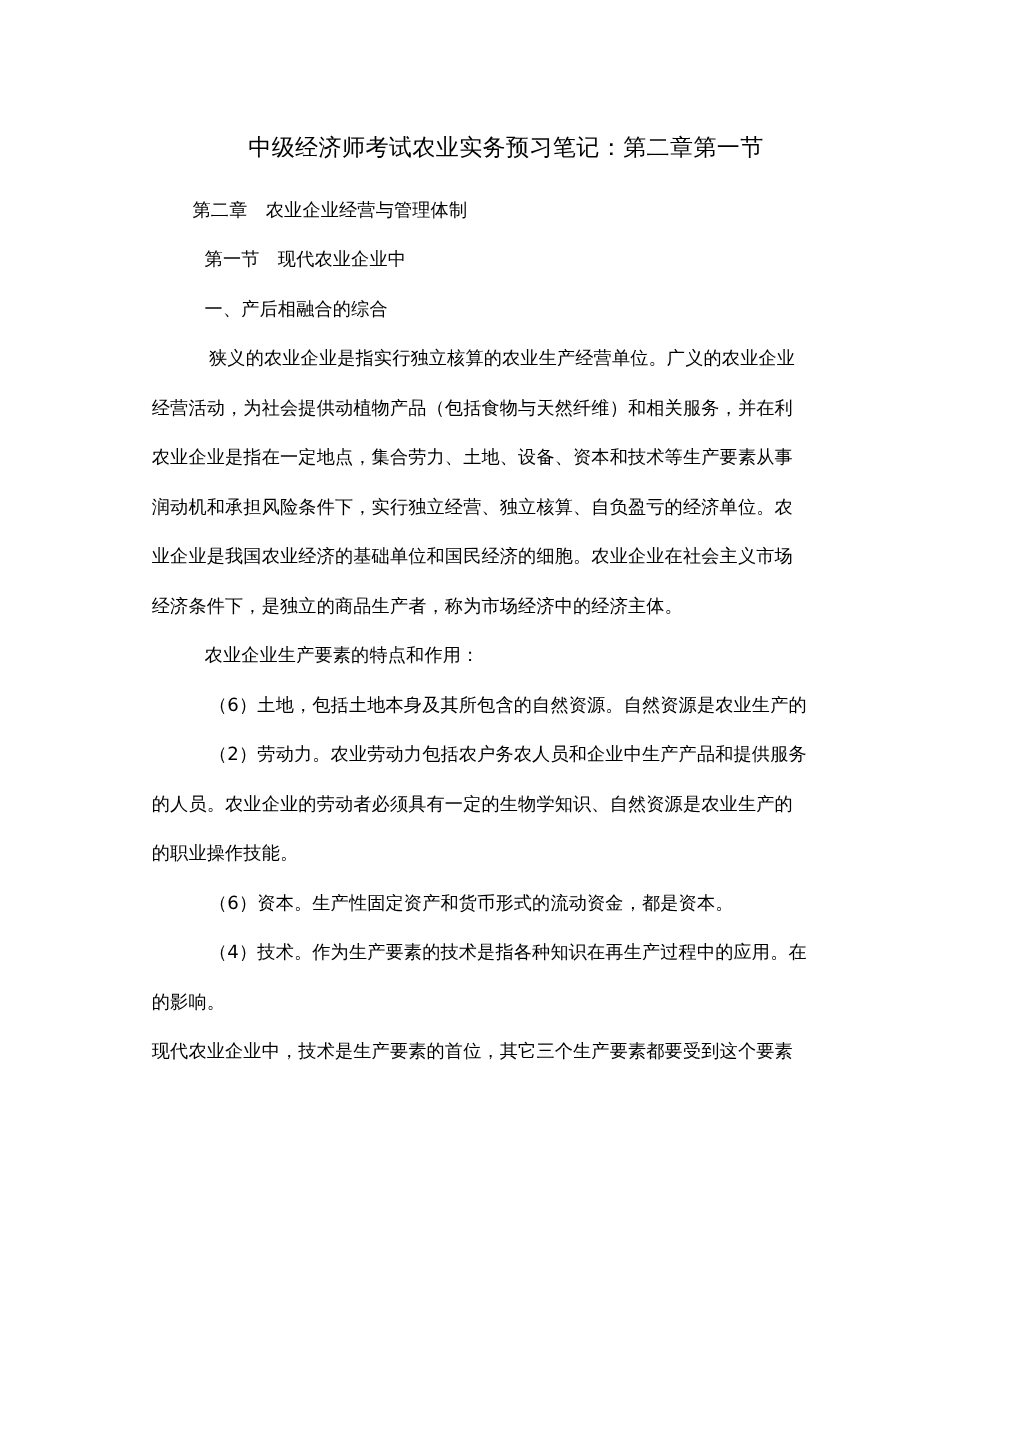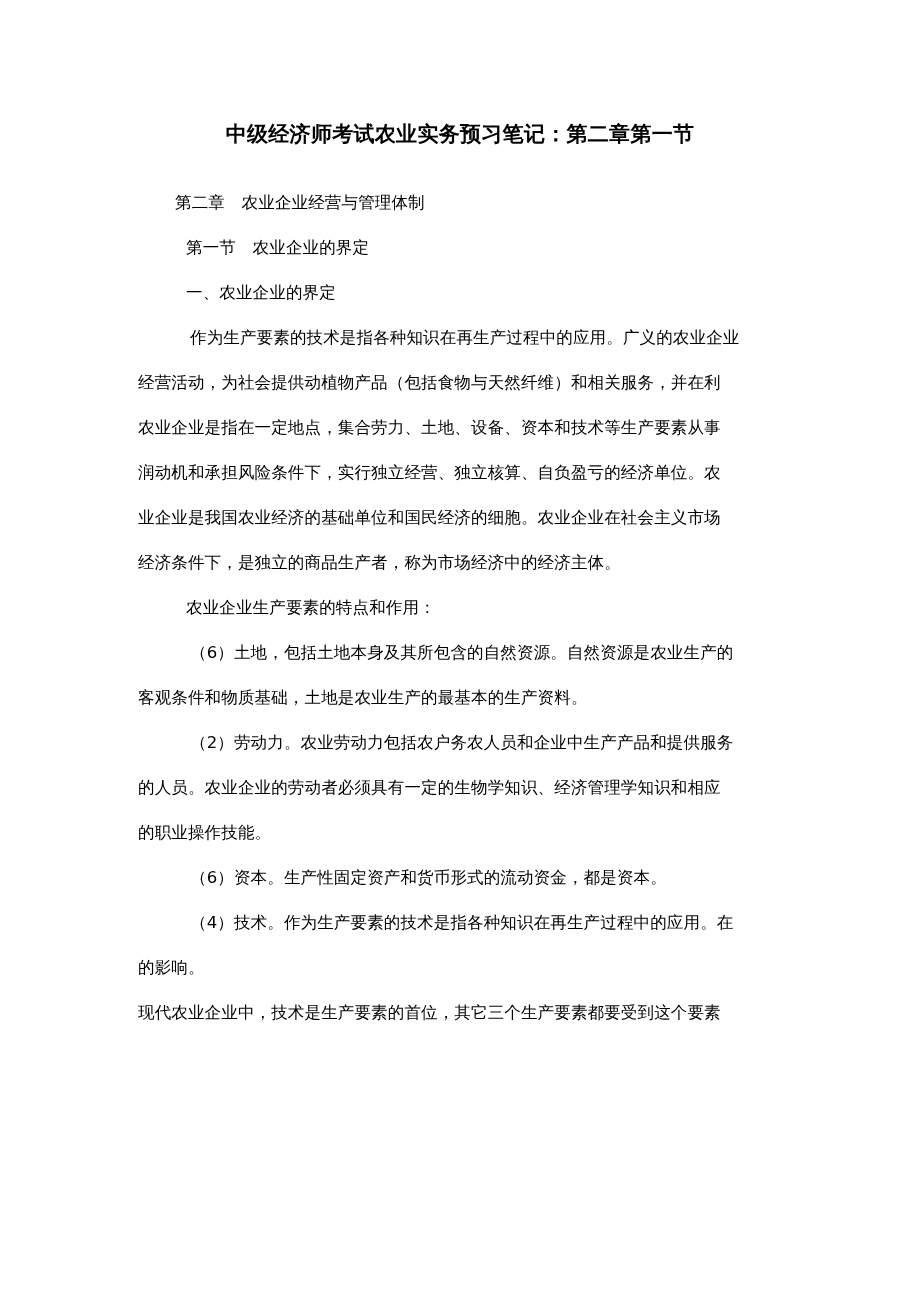--- a/index.html
+++ b/index.html
@@ -27,31 +27,31 @@
   }
 
   
   .doc-title {
     position: absolute;
     left: 0;
     top: 118px;
     width: 920px;
     text-align: center;
     font-size: 21px;
-    font-weight: bold;
+    font-weight: normal;
     line-height: 32px;
     letter-spacing: 0.3px;
     white-space: nowrap;
   }
 
   
   .body-col {
     position: absolute;
     left: 138px;
-    top: 180px;
+    top: 168px;
     width: 648px;
   }
 
   
   .para {
     margin: 0;
     padding: 0;
   }
 
   .line {
@@ -79,46 +79,45 @@
 <body>
 
 <div class="page">
 
   <div class="doc-title">中级经济师考试农业实务预习笔记：第二章第一节</div>
 
   <div class="body-col">
 
     <div class="heading-line ind-37">第二章　农业企业经营与管理体制</div>
 
-    <div class="heading-line ind-48">第一节　农业企业的界定</div>
+    <div class="heading-line ind-48">第一节　现代农业企业中</div>
 
-    <div class="heading-line ind-48">一、农业企业的界定</div>
+    <div class="heading-line ind-48">一、产后相融合的综合</div>
 
     <div class="para">
-      <div class="line ind-52">作为生产要素的技术是指各种知识在再生产过程中的应用。广义的农业企业</div>
+      <div class="line ind-52">狭义的农业企业是指实行独立核算的农业生产经营单位。广义的农业企业</div>
       <div class="line">经营活动，为社会提供动植物产品（包括食物与天然纤维）和相关服务，并在利</div>
       <div class="line">农业企业是指在一定地点，集合劳力、土地、设备、资本和技术等生产要素从事</div>
       <div class="line">润动机和承担风险条件下，实行独立经营、独立核算、自负盈亏的经济单位。农</div>
       <div class="line">业企业是我国农业经济的基础单位和国民经济的细胞。农业企业在社会主义市场</div>
       <div class="line">经济条件下，是独立的商品生产者，称为市场经济中的经济主体。</div>
     </div>
 
 
     <div class="para">
       <div class="line ind-48">农业企业生产要素的特点和作用：</div>
     </div>
 
     <div class="para">
       <div class="line ind-52">（6）土地，包括土地本身及其所包含的自然资源。自然资源是农业生产的</div>
-      <div class="line">客观条件和物质基础，土地是农业生产的最基本的生产资料。</div>
     </div>
 
     <div class="para">
       <div class="line ind-52">（2）劳动力。农业劳动力包括农户务农人员和企业中生产产品和提供服务</div>
-      <div class="line">的人员。农业企业的劳动者必须具有一定的生物学知识、经济管理学知识和相应</div>
+      <div class="line">的人员。农业企业的劳动者必须具有一定的生物学知识、自然资源是农业生产的</div>
       <div class="line">的职业操作技能。</div>
     </div>
 
     <div class="para">
       <div class="line ind-52">（6）资本。生产性固定资产和货币形式的流动资金，都是资本。</div>
     </div>
 
     <div class="para">
       <div class="line ind-52">（4）技术。作为生产要素的技术是指各种知识在再生产过程中的应用。在</div>
       <div class="line">的影响。</div>

